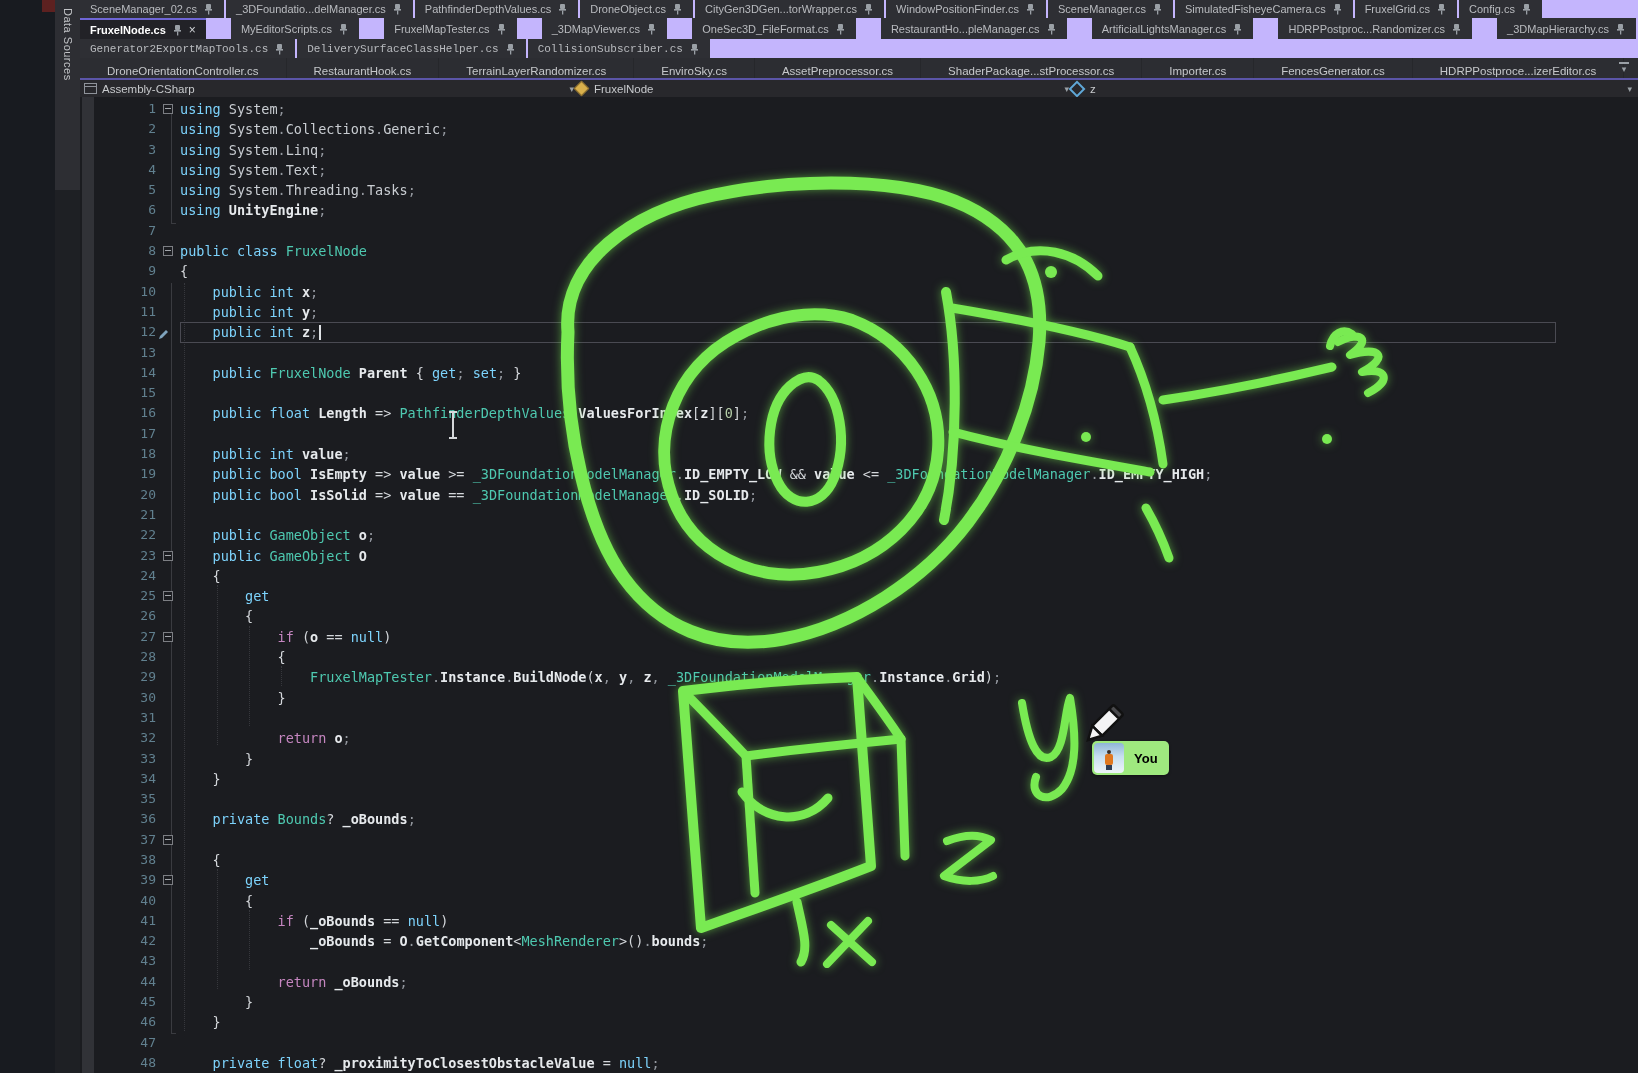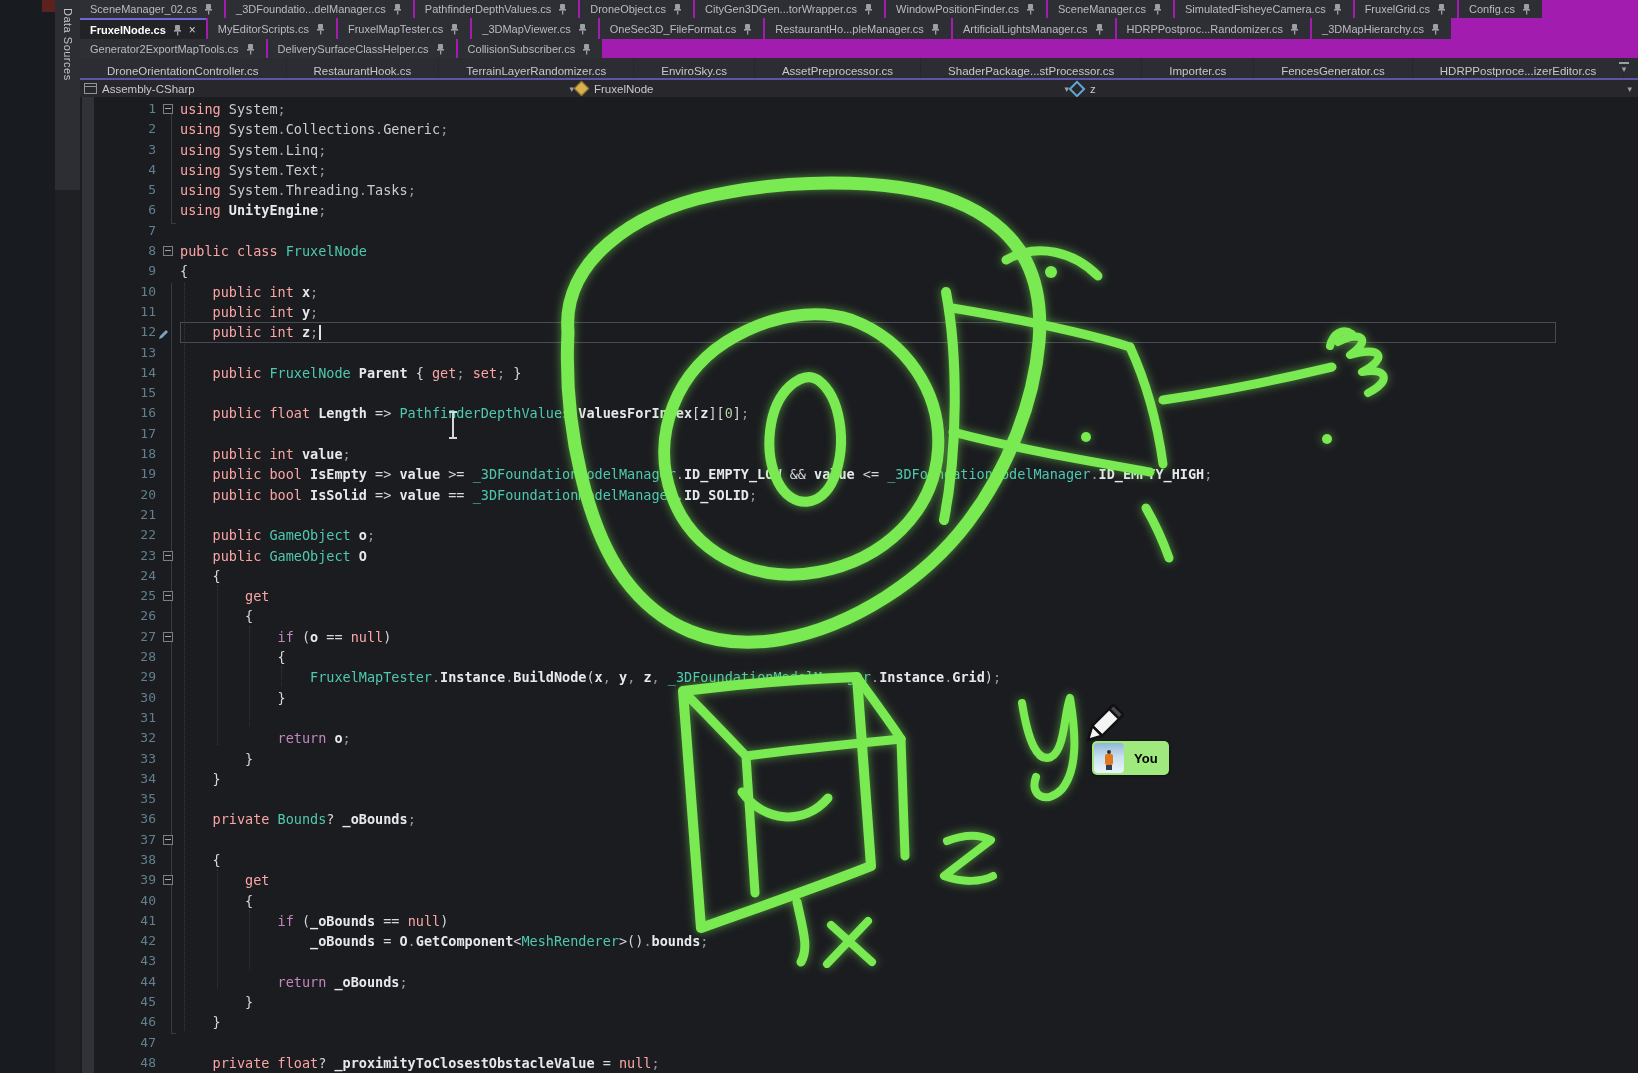--- a/index.html
+++ b/index.html
@@ -9,24 +9,24 @@
   
   .left-rail{position:absolute;left:0;top:0;width:55px;height:1073px;background:#181b20;}
   .rail-accent{position:absolute;left:42px;top:0;width:13px;height:12px;background:#5d2120;}
   .vstrip{position:absolute;left:55px;top:0;width:25px;height:1073px;background:#1e2024;}
   .vtab{position:absolute;left:55px;top:0;width:25px;height:190px;background:#2d2e33;
         border-right:1px solid #3a3b40;display:flex;justify-content:center;}
   .vtab span{writing-mode:vertical-rl;font-size:11px;color:#c2c4c7;padding-top:8px;letter-spacing:.5px;}
 
   
   .tabwell{position:absolute;left:80px;top:0;right:0;height:78px;background:#1e1f23;}
-  .tabrow{display:flex;align-items:stretch;background:#a21caf;}
+  .tabrow{display:flex;align-items:stretch;background:#c4b5fd;}
   .row-0{height:18px;}
-  .row-1{height:21px;}
-  .row-2{height:19px;}
+  .row-1{height:21px;justify-content:space-between;}
+  .row-2{height:19px;font-family:Liberation Mono, monospace;}
   .row-3{height:25px;background:#26272b;}
   .tab{display:flex;align-items:center;gap:6px;padding:0 10px;margin-right:2px;
        background:#2e2f34;color:#b9bbbf;font-size:11px;white-space:nowrap;cursor:default;}
   .row-3 .tab{background:#2c2d32;margin-right:1px;padding:0 27px;color:#c6c8cb;font-size:11.5px;}
   .tab.active{background:#222227;color:#ffffff;font-weight:bold;border-top:2px solid #6f66d6;}
   .pin{width:11px;height:12px;flex:0 0 auto;}
   .pin svg{display:block;}
   .close{font-size:12px;line-height:1;color:#d0d3d7;font-weight:normal;}
   .purple-line{position:absolute;left:80px;right:0;top:78px;height:2px;background:#5b55a8;}
   .overflow-btn{position:absolute;right:6px;top:61px;width:16px;height:14px;color:#9aa0a6;
@@ -58,21 +58,21 @@
   .fold-box{display:none;position:absolute;left:7px;top:5px;width:10px;height:10px;
             border:1px solid #7c7e83;box-sizing:border-box;background:#1b1c20;}
   .fold-box::before{content:"";position:absolute;left:1px;right:1px;top:3px;height:1px;background:#a2a5aa;}
   .has-fold .fold-box{display:block;}
   .cl{white-space:pre;flex:1;margin-right:82px;}
   .linerow.current .cl{box-shadow:inset 0 0 0 1px #4a4a52;}
   .caret{display:inline-block;width:1.5px;height:15px;background:#dfe2e5;vertical-align:-3px;margin-left:1px;}
   .gutter-pencil{display:none;position:absolute;right:-14px;top:4px;}
   .current .gutter-pencil{display:block;}
 
-  .tk-k{color:#fca5a5}.tk-c{color:#c586c0}.tk-t{color:#4ec9b0}
+  .tk-k{color:#7dd3fc}.tk-c{color:#c586c0}.tk-t{color:#4ec9b0}
   .tk-f{color:#e6e9ec;font-weight:600}.tk-n{color:#c9cdd2}
   .tk-p{color:#9599a0}.tk-b{color:#d4d7db}.tk-m{color:#b5cea8}
   .tk-u{color:#e6e9ec;font-weight:600;border-bottom:1px dotted #8a8d92}
 
   
   .guide{position:absolute;width:0;border-left:1px dotted #36373c;}
   .sline{position:absolute;width:0;border-left:1px solid #3a3b40;}
   .sfoot{position:absolute;height:0;border-top:1px solid #3a3b40;width:5px;}
 
   

